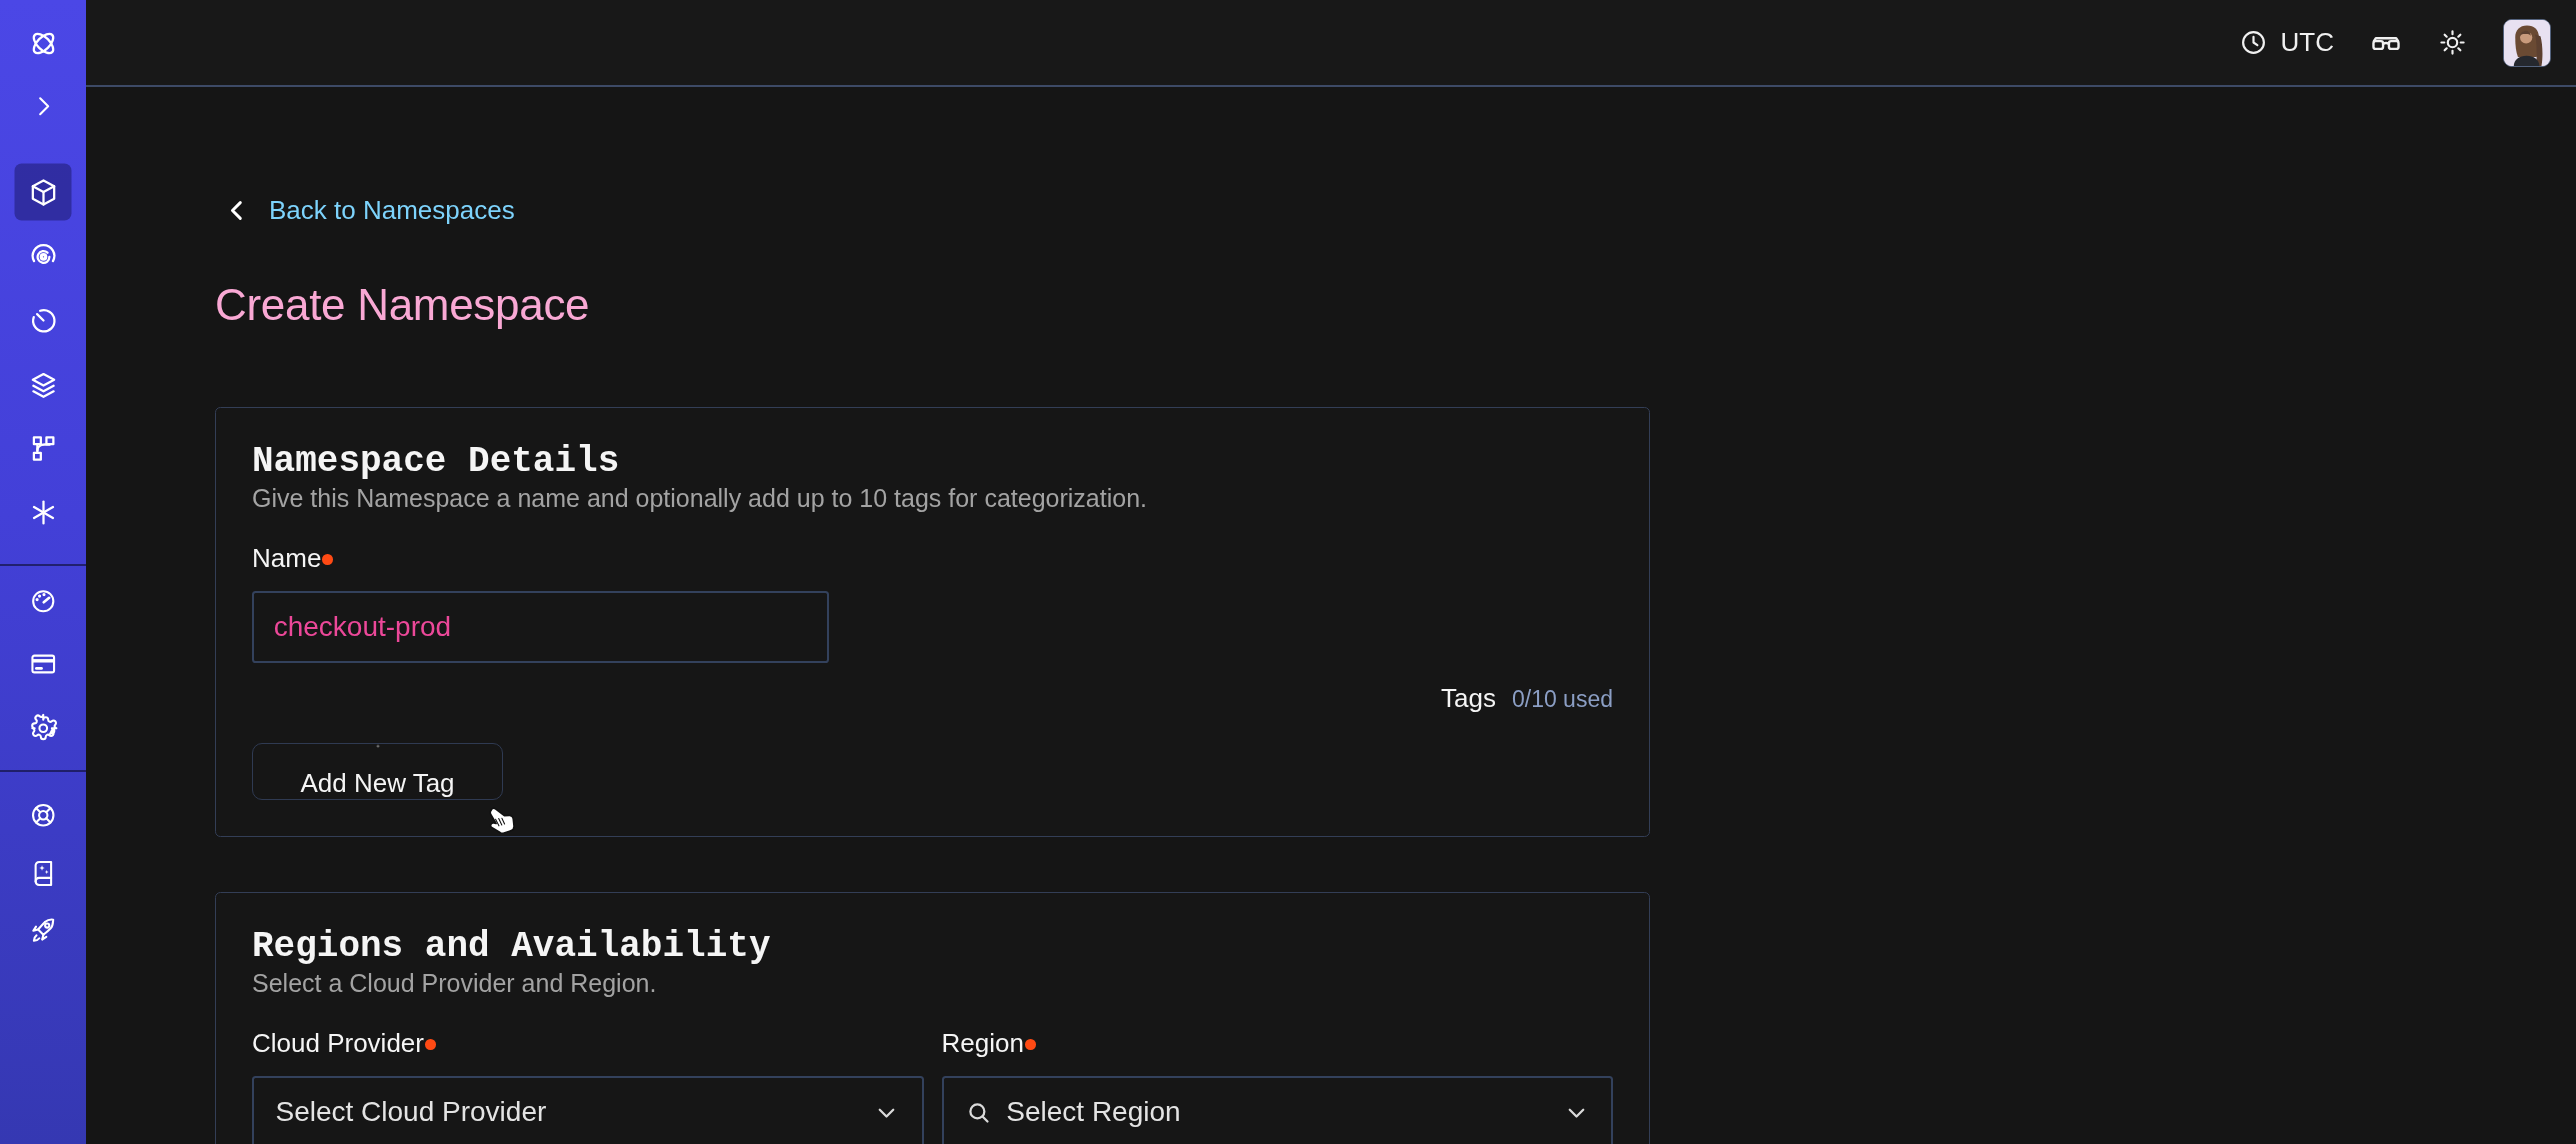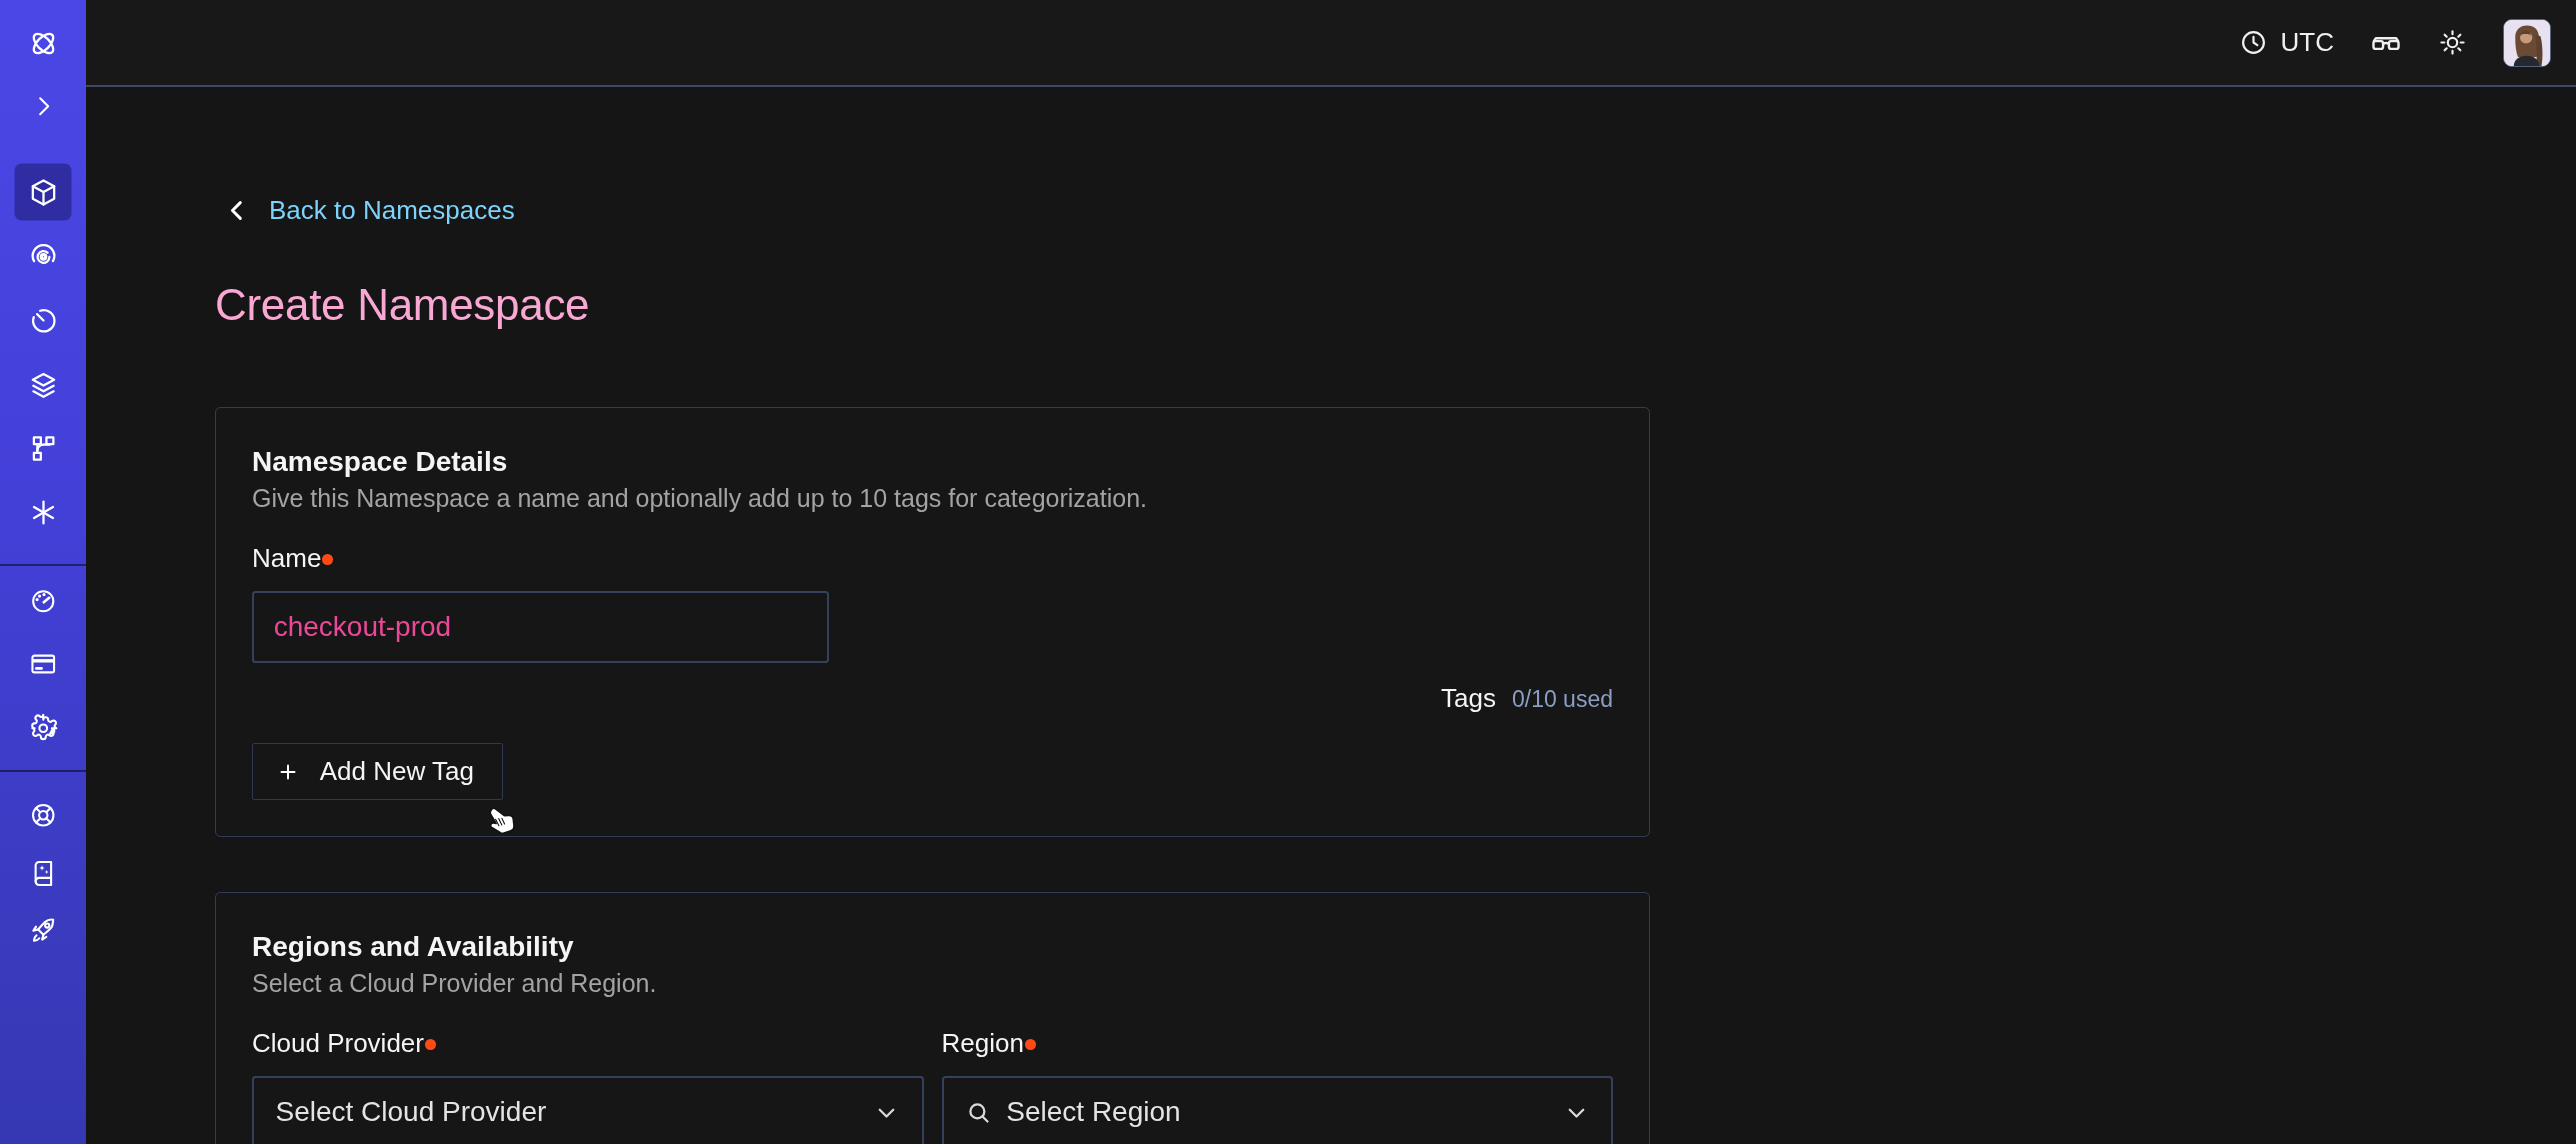--- a/index.html
+++ b/index.html
@@ -64,21 +64,21 @@
     margin-top:52px; font-size:44px; font-weight:400; color:#f9a8d4;
     line-height:55px; letter-spacing:-0.3px;
   }
 
   .card {
     width:1435px; border:1.8px solid #333E56; border-radius:5.4px;
     background:#161616; padding:36px; 
   }
   .card + .card { margin-top:55px; }
   .card:first-of-type { margin-top:75px; }
-  .card-title { font-size:28px; font-weight:600; color:#f5f5f5; line-height:36px; }
+  .card-title { font-size:36px; font-weight:600; color:#f5f5f5; line-height:36px;font-family:Liberation Mono, monospace; }
   .card-sub { font-size:25px; color:#a3a3a3; line-height:32px; margin-top:2px; }
 
   .field-label {
     display:flex; align-items:center; gap:1px;
     font-size:26px; font-weight:500; color:#f5f5f5; line-height:30px;
   }
   .req-dot { width:10.7px; height:10.7px; border-radius:50%; background:#FF4A14; margin-top:2.7px; }
   .mt-field { margin-top:29px; }
 
   .text-input {
@@ -87,24 +87,25 @@
     color:#ec4899; font-size:28px; padding:0 19.7px;
     font-family:"Liberation Sans", sans-serif; outline:none; display:block;
   }
 
   .tags-row { display:flex; align-items:baseline; gap:16px; margin-top:20px;justify-content:flex-end; }
   .tags-label { font-size:26px; font-weight:500; color:#f5f5f5; line-height:30px; }
   .tags-usage { font-size:23px; color:#8B9EC4; }
 
   .add-tag-btn {
     margin-top:30px; width:251px; height:57px;
-    border:1.8px solid #2F3A52; border-radius:2px; background:transparent;
+    border:1.8px solid #2F3A52; border-radius:10px; background:transparent;
     display:flex; align-items:center; gap:19.7px; padding:0 23px;
     font-size:26px; color:#f5f5f5; cursor:pointer;
     font-family:"Liberation Sans", sans-serif;
+    flex-direction:column;
   }
   .add-tag-btn svg { width:24px; height:24px; stroke:#fff; fill:none; stroke-width:2; stroke-linecap:round; }
 
   .two-col { display:flex; gap:18px; margin-top:29px; }
   .col { width:673px; }
   .select-box {
     margin-top:18px; height:72px; width:100%;
     border:2.7px solid #33415C; border-radius:3.6px;
     display:flex; align-items:center; gap:14.3px; padding:0 21.5px;
     font-size:28px; color:#E4E4E4; cursor:pointer; background:transparent;

